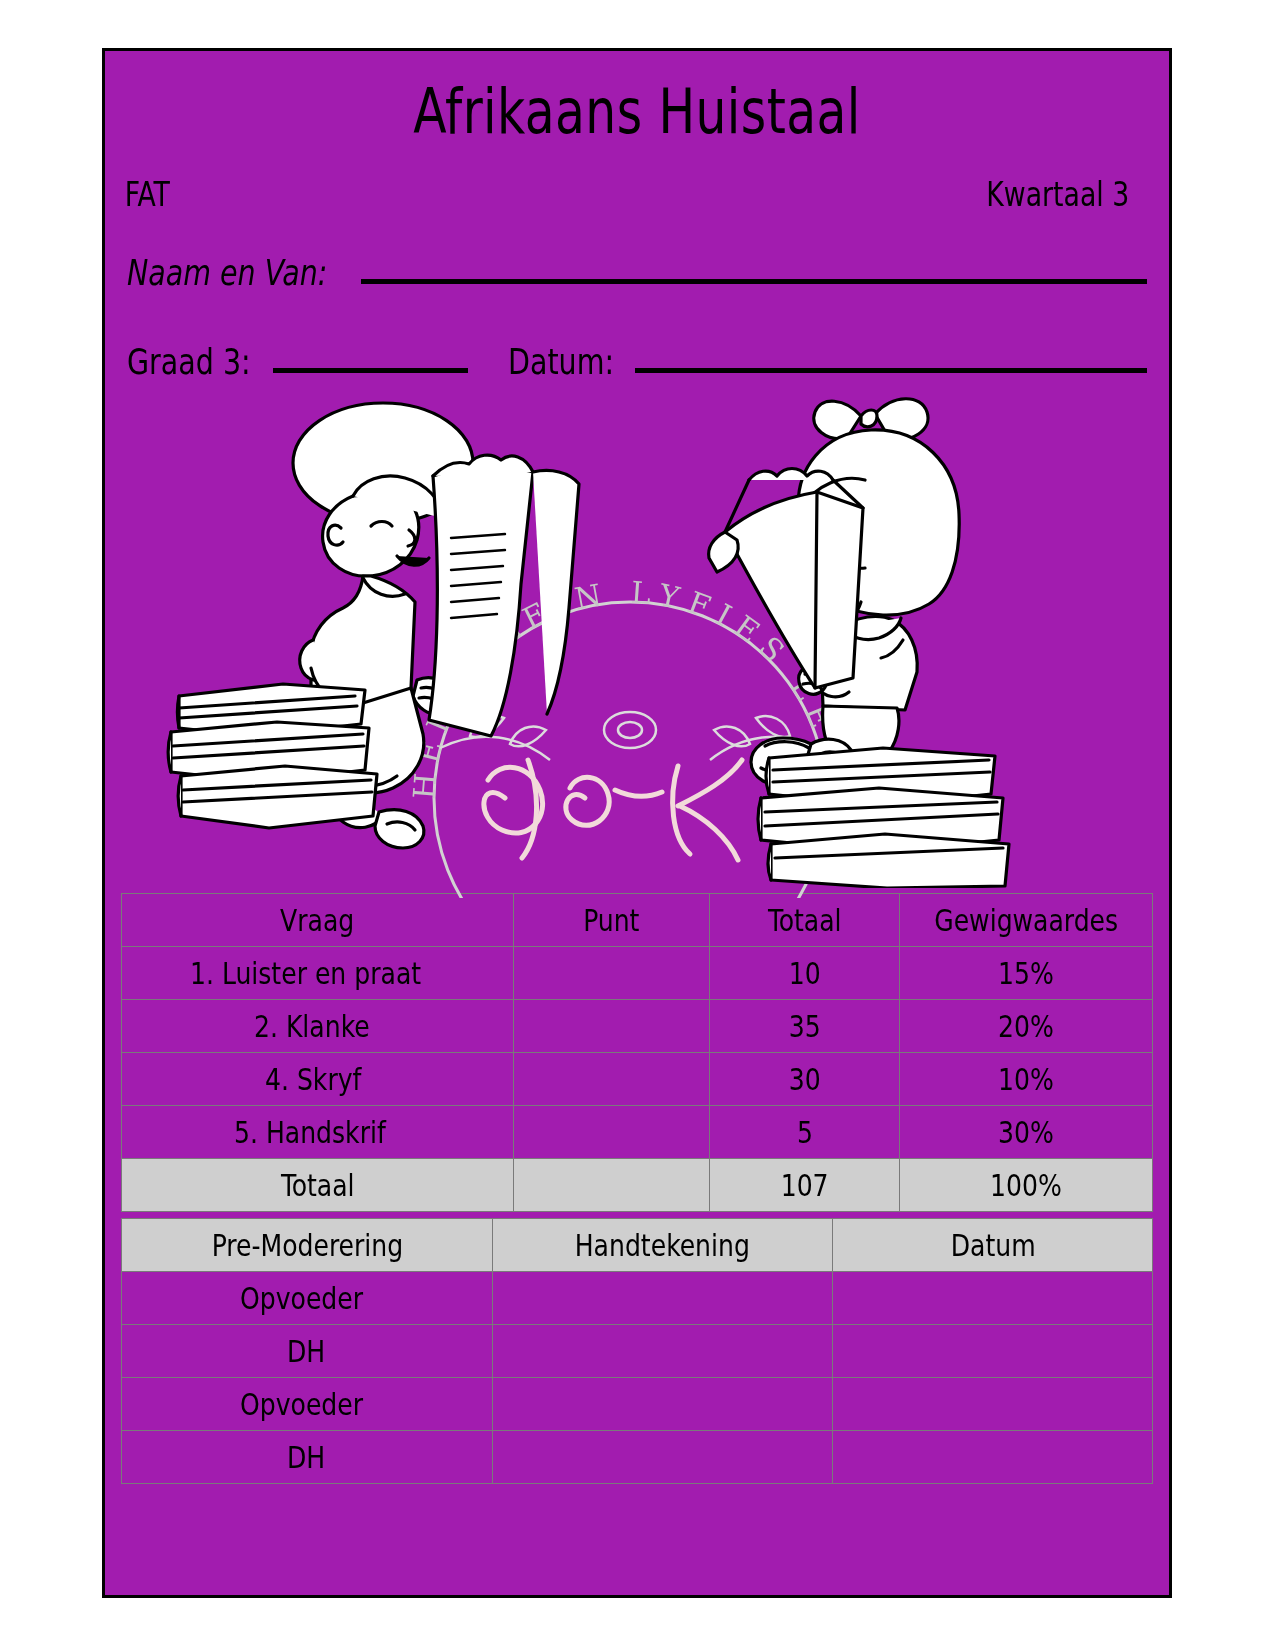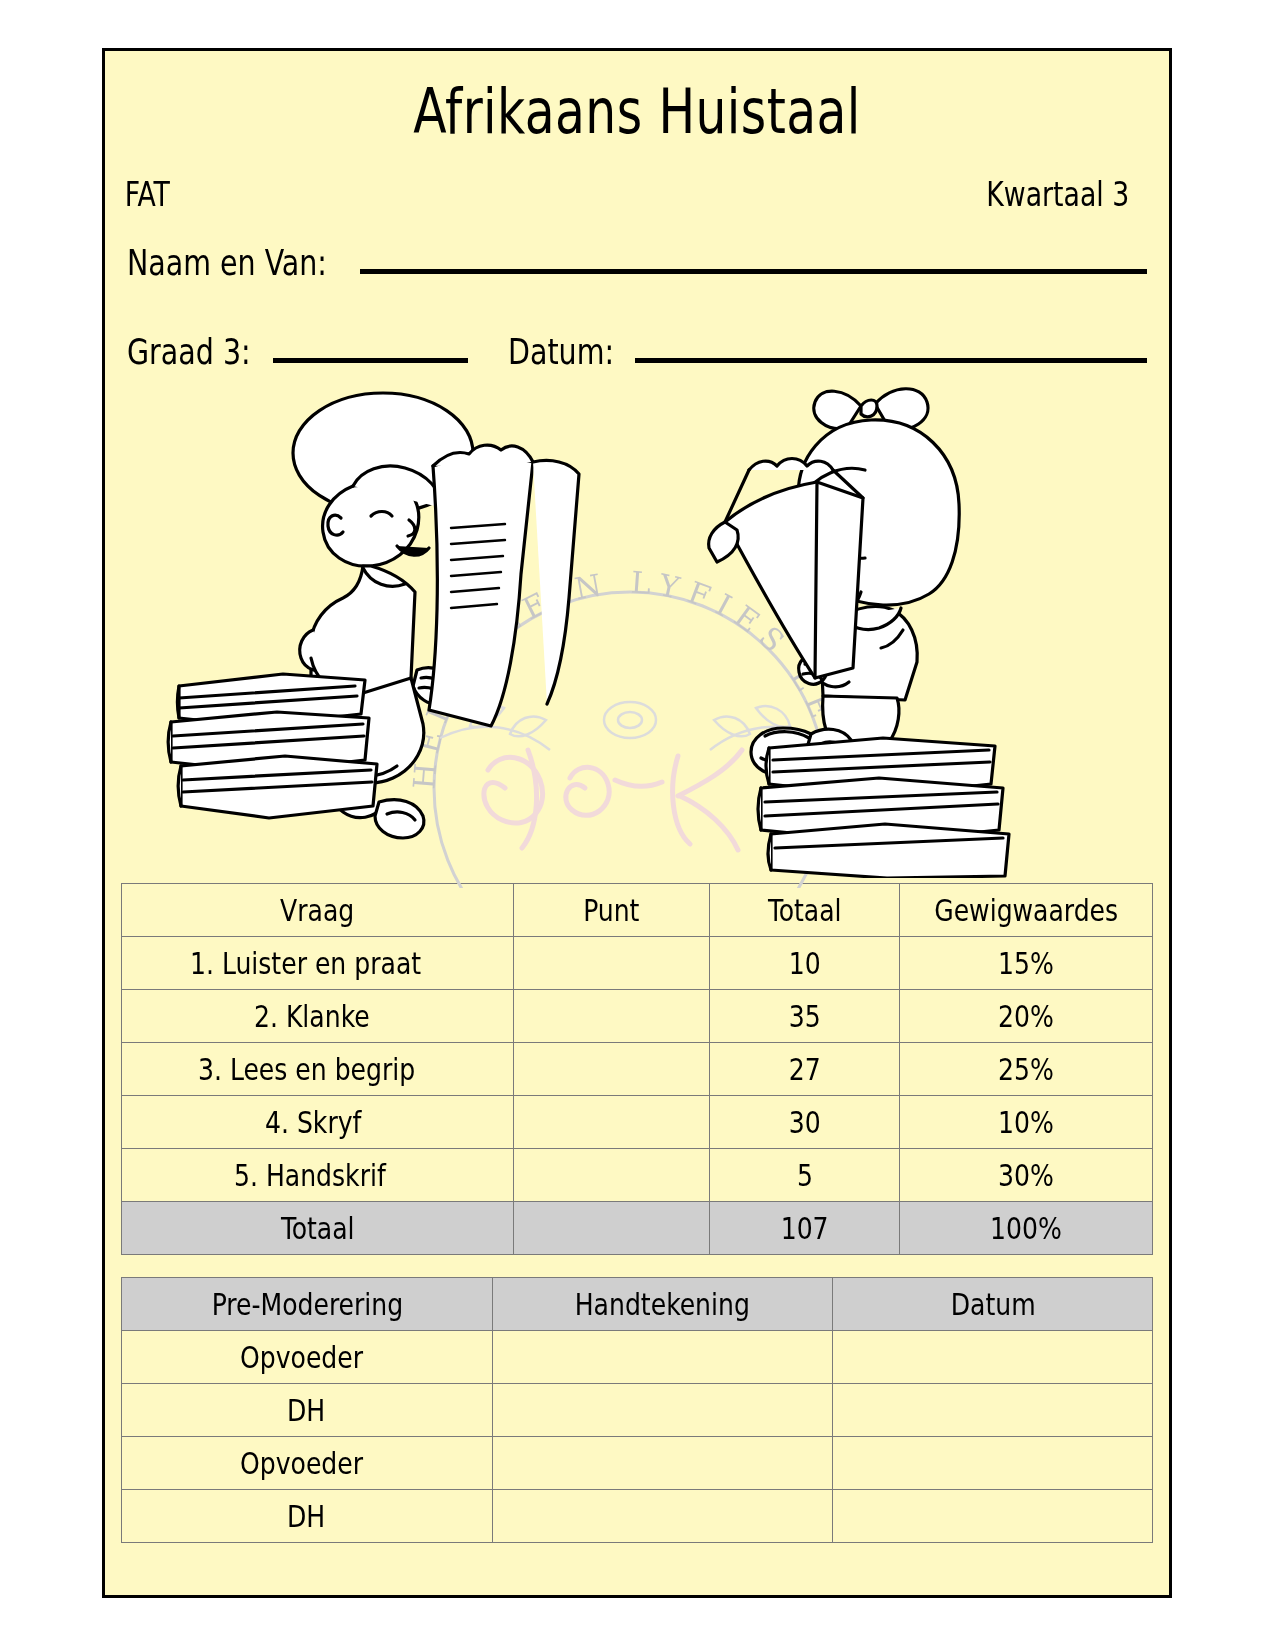--- a/index.html
+++ b/index.html
@@ -16,21 +16,21 @@
   }
 
   .page-sheet {
     position: absolute;
     left: 102px;
     top: 48px;
     width: 1070px;
     height: 1550px;
     border: 3px solid #000000;
     box-sizing: border-box;
-    background: #fef9c3;
+    background: #a21caf;
     overflow: hidden;
   }
 
   
   .doc-title {
     text-align: center;
     font-family: "DejaVu Sans Condensed", "Liberation Sans Narrow", "Liberation Sans", sans-serif;
     font-size: 63px;
     font-weight: 400;
     letter-spacing: 0.5px;
@@ -59,21 +59,21 @@
 
   
   .field-line-row {
     display: flex;
     align-items: flex-end;
     padding: 0 18px 0 22px;
     font-family: "Liberation Sans Narrow", "DejaVu Sans Condensed", "Liberation Sans", sans-serif;
     font-size: 36px;
     white-space: nowrap;
   }
-  .row-naam { margin-top: 28px; }
+  .row-naam { margin-top: 38px; font-style: italic; }
   .row-graad { margin-top: 48px; }
 
   .field-label {
     transform: scaleX(0.88);
     transform-origin: left bottom;
     display: inline-block;
   }
   .rule {
     height: 0;
     border-bottom: 5px solid #000;
@@ -121,21 +121,21 @@
   table.sheet-table .c-center { text-align: center; }
   table.sheet-table .c-left { text-align: center; padding-left: 10px; }
   .shaded { background: #cfcfcf; }
 
   .marks-table { margin-top: 2px; }
   .marks-table col.c1 { width: 38%; }
   .marks-table col.c2 { width: 19%; }
   .marks-table col.c3 { width: 18.5%; }
   .marks-table col.c4 { width: 24.5%; }
 
-  .mod-table { margin-top: 16px; }
+  .mod-table { }
   .mod-table col.m1 { width: 36%; }
   .mod-table col.m2 { width: 33%; }
   .mod-table col.m3 { width: 31%; }
   .mod-table td { height: 40px; }
 
   .txt-squeeze {
     display: inline-block;
     transform: scaleX(0.9);
     transform-origin: center;
   }
@@ -380,26 +380,20 @@
           <td class="c-left"><span class="txt-squeeze-l">1.  Luister en praat</span></td>
           <td class="c-center"><span></span></td>
           <td class="c-center"><span class="txt-squeeze">10</span></td>
           <td class="c-center"><span class="txt-squeeze">15%</span></td>
         </tr>
         <tr>
           <td class="c-left"><span class="txt-squeeze-l">2. Klanke</span></td>
           <td class="c-center"><span></span></td>
           <td class="c-center"><span class="txt-squeeze">35</span></td>
           <td class="c-center"><span class="txt-squeeze">20%</span></td>
-        </tr>
-        <tr>
-          <td class="c-left"><span class="txt-squeeze-l">3. Lees en begrip</span></td>
-          <td class="c-center"><span></span></td>
-          <td class="c-center"><span class="txt-squeeze">27</span></td>
-          <td class="c-center"><span class="txt-squeeze">25%</span></td>
         </tr>
         <tr>
           <td class="c-left"><span class="txt-squeeze-l">4. Skryf</span></td>
           <td class="c-center"><span></span></td>
           <td class="c-center"><span class="txt-squeeze">30</span></td>
           <td class="c-center"><span class="txt-squeeze">10%</span></td>
         </tr>
         <tr>
           <td class="c-left"><span class="txt-squeeze-l">5. Handskrif</span></td>
           <td class="c-center"><span></span></td>

